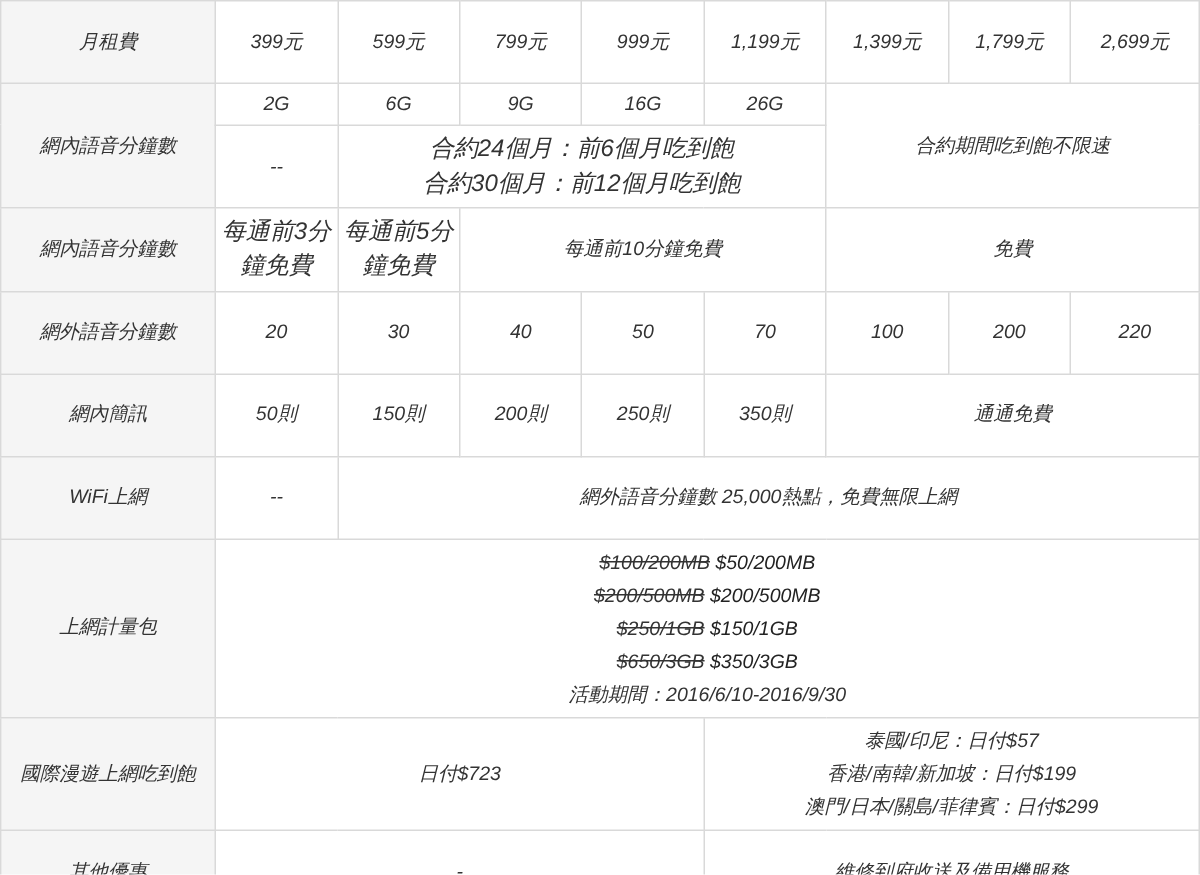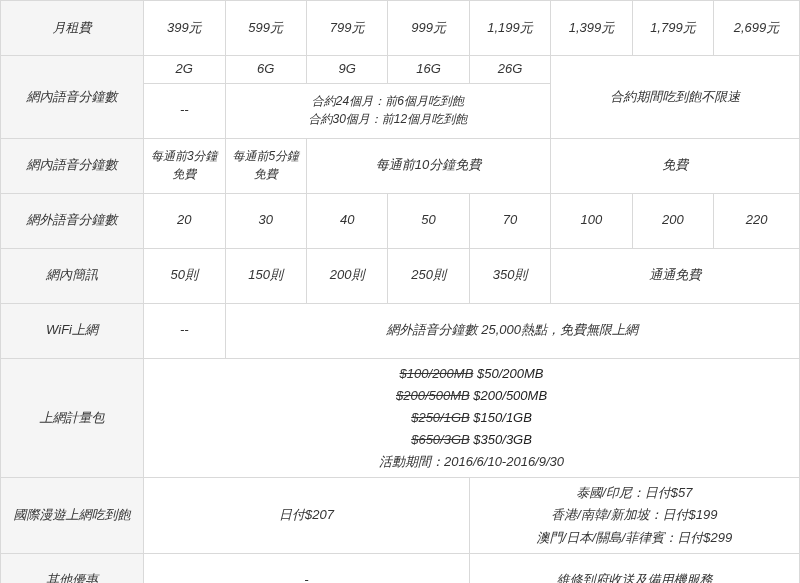--- a/index.html
+++ b/index.html
@@ -31,21 +31,21 @@
     color:#333;
   }
   .rowhead{
     background:#f5f5f5;
     color:#333;
     font-weight:normal;
     width:130px;
   }
   .tall{height:46px;}
   .price td{height:46px;}
-  .sub{font-size:12px;}
+  .sub{font-size:16px;}
   .strike{text-decoration:line-through;}
   .promo{color:#222;}
   .pkg-line{white-space:nowrap;}
   .multiline{line-height:1.7;}
   .cellpad{padding:4px 4px;}
 </style>
 </head>
 <body>
 
 <div id="sheet">
@@ -146,21 +146,21 @@
         <div class="pkg-line">
           <span class="strike">$650/3GB</span>
           <span class="promo">$350/3GB</span>
         </div>
         <div class="pkg-line">活動期間：2016/6/10-2016/9/30</div>
       </td>
     </tr>
 
     <tr>
       <td class="rowhead">國際漫遊上網吃到飽</td>
-      <td colspan="4" class="cellpad">日付$207</td>
+      <td colspan="4" class="cellpad">日付$723</td>
       <td colspan="4" class="cellpad multiline">
         <div>泰國/印尼：日付$57</div>
         <div>香港/南韓/新加坡：日付$199</div>
         <div>澳門/日本/關島/菲律賓：日付$299</div>
       </td>
     </tr>
 
     <tr>
       <td class="rowhead">其他優惠</td>
       <td colspan="4" class="tall">-</td>

